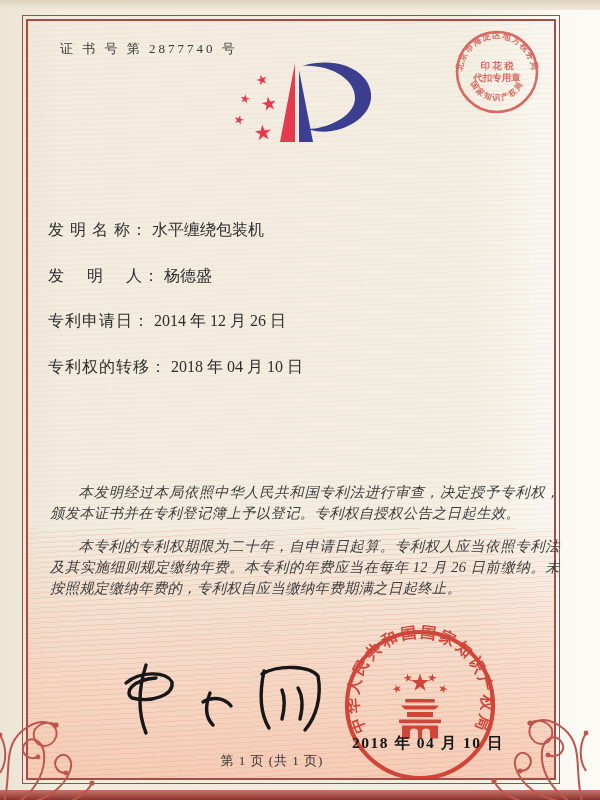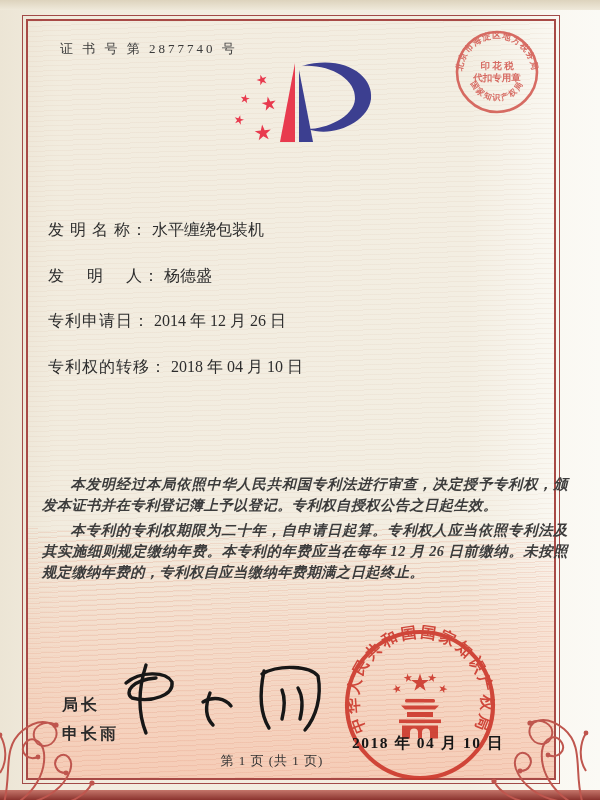--- a/index.html
+++ b/index.html
@@ -34,21 +34,21 @@
     font-size:34px; font-weight:600; letter-spacing:17px; text-indent:17px; color:#1d1d1d; }
 
   .fields { position:absolute; left:48px; top:220px; right:40px; }
   .field-row { height:45.5px; font-size:16px; color:#2d2d2d; white-space:nowrap; }
   .f-label { letter-spacing:1px; }
   .f-value { margin-left:4px; }
 
   .paras { position:absolute; left:38px; right:28px; top:470px;
     font-size:14.3px; line-height:1.47; color:#3c3c3c; text-align:justify;
     font-style:italic; letter-spacing:.4px; }
-  .paras p { margin:4px; text-indent:2em;font-weight:bold; }
+  .paras p { margin:12px; text-indent:2em; }
 
   .director { position:absolute; left:62px; top:690px; font-size:16px; font-weight:600;
     color:#2b2b2b; line-height:29px; letter-spacing:3px; z-index:4; }
   .signature { position:absolute; left:112px; top:645px; z-index:4; }
 
   .seal-big { position:absolute; left:340px; top:625px; opacity:.9; z-index:3; }
   .issue-date { position:absolute; left:352px; top:733px; font-size:15.5px; color:#161616;
     letter-spacing:1.5px; z-index:5; font-weight:600; }
 
   .page-footer { position:absolute; left:0; right:56px; top:752px; text-align:center;
@@ -121,24 +121,20 @@
     <div class="field-row">
       <span class="f-label">专利权的转移：</span><span class="f-value">2018 年 04 月 10 日</span>
     </div>
   </div>
 
   <div class="paras">
     <p>本发明经过本局依照中华人民共和国专利法进行审查，决定授予专利权，颁发本证书并在专利登记簿上予以登记。专利权自授权公告之日起生效。</p>
     <p>本专利的专利权期限为二十年，自申请日起算。专利权人应当依照专利法及其实施细则规定缴纳年费。本专利的年费应当在每年 12 月 26 日前缴纳。未按照规定缴纳年费的，专利权自应当缴纳年费期满之日起终止。</p>
   </div>
 
-  <div class="director">
-    <div>局长</div>
-    <div>申长雨</div>
-  </div>
 
   <svg class="signature" width="225" height="100" viewBox="0 0 225 100">
     <g fill="none" stroke="#171717" stroke-width="3.4" stroke-linecap="round">
       <path d="M34,20 C26,45 26,68 34,88"></path>
       <path d="M14,38 C28,26 54,26 60,37 C62,50 40,58 20,53 C12,47 20,35 44,33"></path>
       <path d="M98,48 C93,61 93,72 101,80"></path>
       <path d="M91,57 C101,51 113,53 119,61"></path>
       <path d="M152,26 C147,50 149,70 157,83"></path>
       <path d="M150,29 C168,19 198,21 206,31 C210,52 204,72 193,85"></path>
       <path d="M170,45 C174,55 172,66 170,74"></path>

